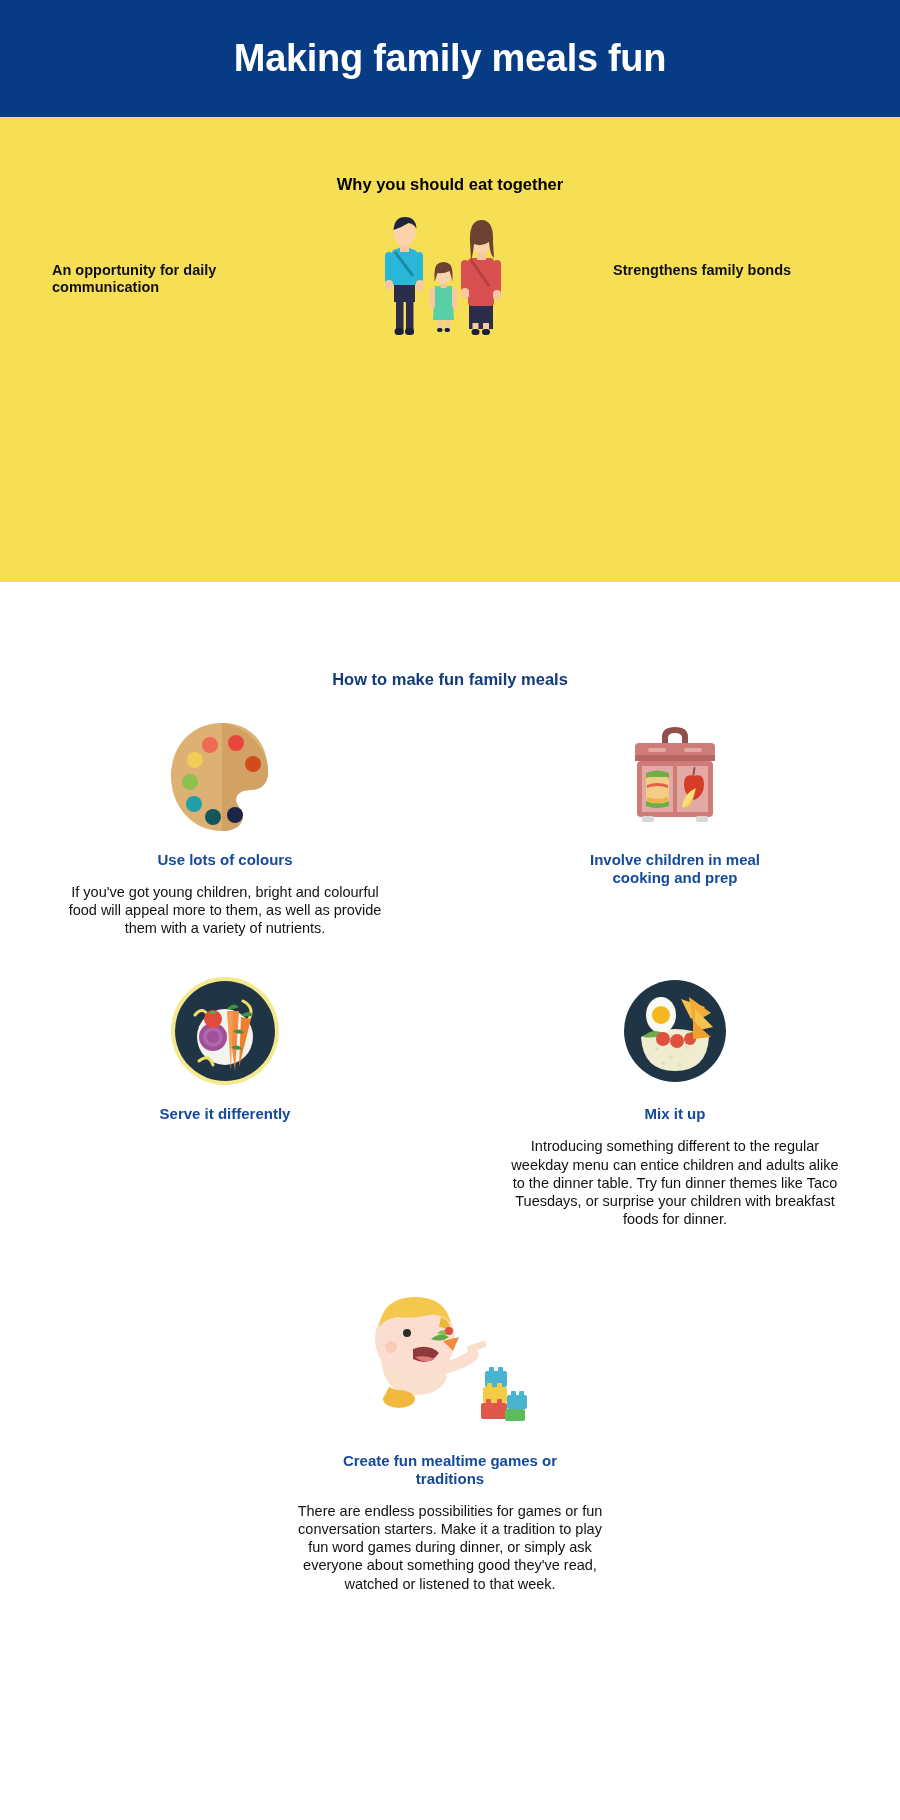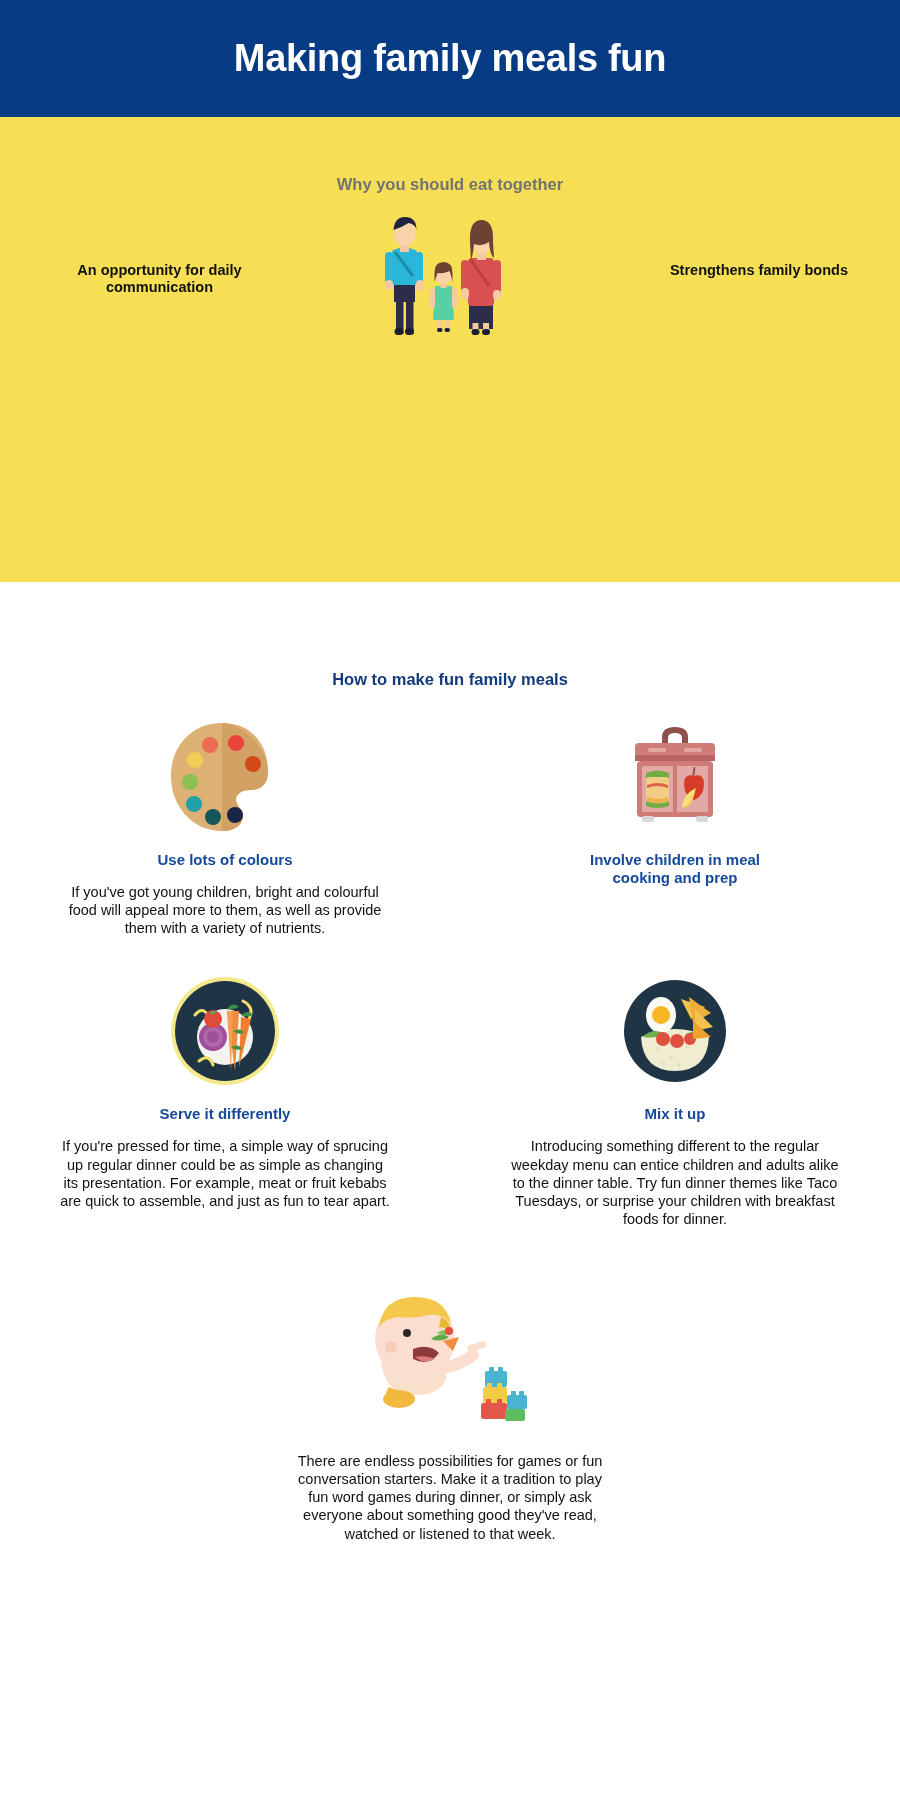--- a/index.html
+++ b/index.html
@@ -28,51 +28,51 @@
 
   
   .why-section {
     background: #f7df55;
     height: 465px;
     position: relative;
     overflow: hidden;
   }
   .why-heading {
     text-align: center;
-    color: #737373;
+    color: #000000;
     font-size: 16.5px;
     font-weight: bold;
     padding-top: 58px;
   }
   .why-middle {
     position: relative;
     height: 150px;
     margin-top: 18px;
   }
   .why-left-label {
     position: absolute;
     left: 52px;
     top: 50px;
     width: 215px;
     color: #111111;
     font-size: 14.5px;
     font-weight: bold;
     line-height: 1.2;
-    text-align: center;
+    text-align: left;
   }
   .why-right-label {
     position: absolute;
     right: 52px;
     top: 50px;
     width: 235px;
     color: #111111;
     font-size: 14.5px;
     font-weight: bold;
     line-height: 1.2;
-    text-align: right;
+    text-align: left;
   }
   .family-art {
     position: absolute;
     left: 50%;
     transform: translateX(-50%);
     top: -2px;
   }
   .why-paragraph {
     text-align: center;
     color: #111111;
@@ -319,21 +319,20 @@
           <path d="M58 36 L70 36 L66 96 Z" fill="#f08a3c"></path>
           <path d="M58 36 L64 36 L62 96 Z" fill="#f49d55"></path>
           <path d="M72 42 L82 44 L70 92 Z" fill="#ef7f2e"></path>
           <path d="M58 34 q6 -8 12 -2 q-6 3 -12 2 z" fill="#3f8f44"></path>
           <path d="M72 40 q8 -6 12 0 q-7 3 -12 0 z" fill="#3f8f44"></path>
           <path d="M64 56 q8 -4 11 2 q-7 2 -11 -2 z" fill="#3f8f44"></path>
           <path d="M62 72 q8 -4 11 2 q-7 2 -11 -2 z" fill="#3f8f44"></path>
         </svg>
       </div>
       <div class="card-title">Serve it differently</div>
-      <div class="card-body">If you're pressed for time, a simple way of sprucing up regular dinner could be as simple as changing its presentation. For example, meat or fruit kebabs are quick to assemble, and just as fun to tear apart.</div>
     </div>
 
     <div class="card">
       <div class="card-art">
         <svg width="112" height="112" viewBox="0 0 112 112" xmlns="http://www.w3.org/2000/svg">
           <circle cx="56" cy="56" r="51" fill="#1f3545"></circle>
           <circle cx="56" cy="58" r="40" fill="#1f3545"></circle>
 
           <path d="M22 62 q34 -16 68 0 q-2 34 -34 34 q-32 0 -34 -34 z" fill="#efeccf"></path>
           <circle cx="38" cy="74" r="2" fill="#e2dfbf"></circle>
@@ -403,17 +402,18 @@
             <rect x="126" y="120" width="26" height="16" rx="2" fill="#e2574c"></rect>
             <rect x="131" y="116" width="5" height="5" rx="1" fill="#e2574c"></rect>
             <rect x="142" y="116" width="5" height="5" rx="1" fill="#e2574c"></rect>
             <rect x="152" y="112" width="20" height="14" rx="2" fill="#4ab3d1"></rect>
             <rect x="156" y="108" width="5" height="5" rx="1" fill="#4ab3d1"></rect>
             <rect x="164" y="108" width="5" height="5" rx="1" fill="#4ab3d1"></rect>
             <rect x="150" y="126" width="20" height="12" rx="2" fill="#5bbd5e"></rect>
           </g>
         </svg>
       </div>
+      <div class="card-title">Create fun mealtime games or traditions</div>
       <div class="card-body">There are endless possibilities for games or fun conversation starters. Make it a tradition to play fun word games during dinner, or simply ask everyone about something good they've read, watched or listened to that week.</div>
     </div>
 
   </div>
 </div>
 
 </body></html>

